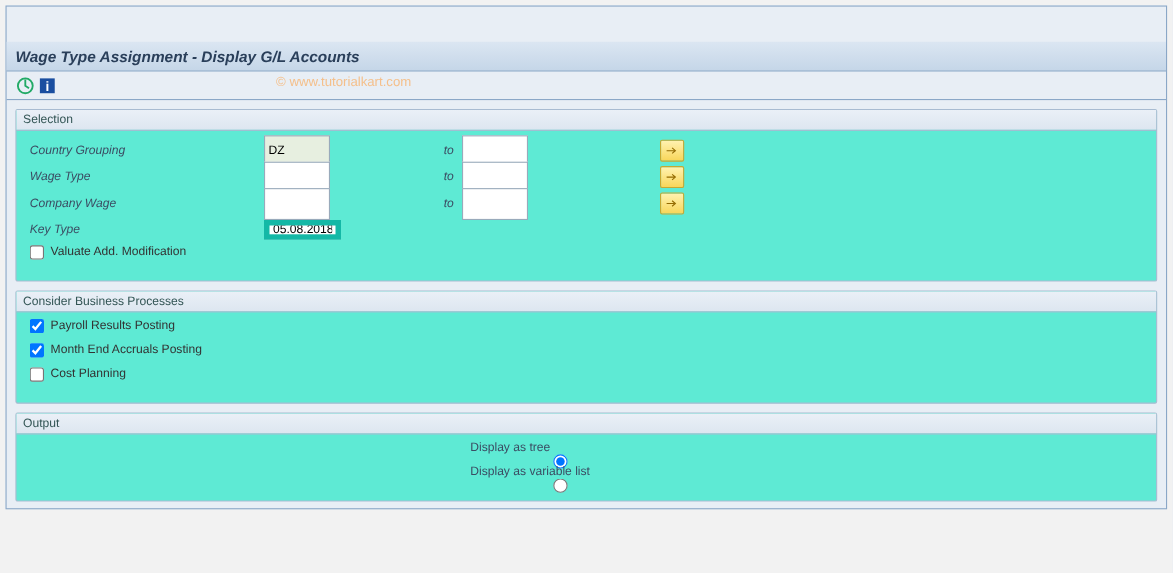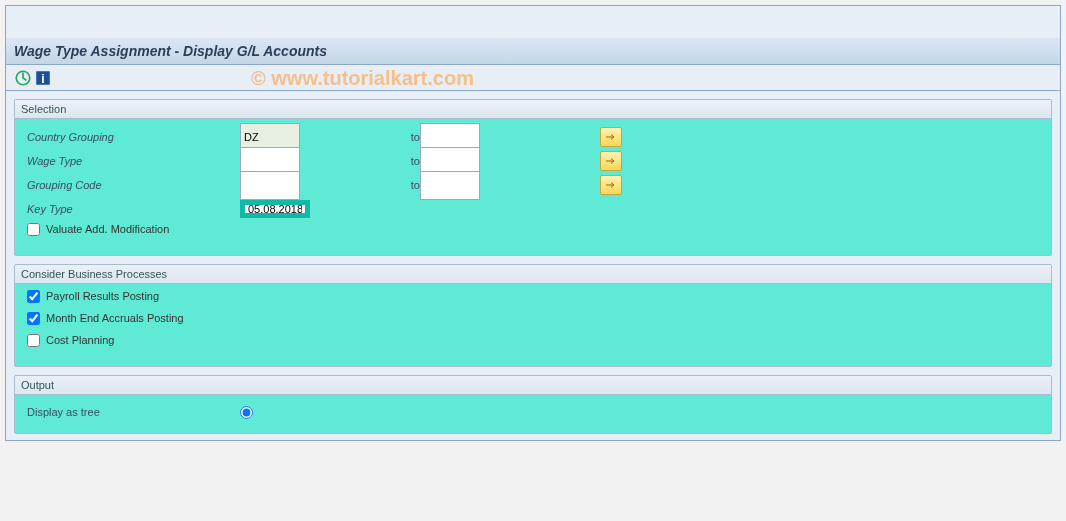--- a/index.html
+++ b/index.html
@@ -42,22 +42,22 @@
       width: 18px; height: 18px;
       display:flex;align-items:center;justify-content:center;
       cursor: pointer;
       font-size: 12px;
     }
     .watermark {
       position: absolute;
       left: 245px;
       top: 2px;
       color: rgba(255,153,51,0.55);
-      font-size: 20px;
-      font-weight: bold;
+      font-size: 12px;
+      font-weight: normal;
       pointer-events: none;
     }
     .group-box {
       margin: 8px 8px 6px 8px;
       border: 1px solid #a8bbd1;
       background: #5eead4;
       border-radius: 2px;
     }
     .group-title {
       font-size: 11px;
@@ -94,40 +94,41 @@
       border: 5px solid #14b8a6;
       background: #fff;
       padding: 0 3px;
       font-size: 11px;
     }
     .input-filled {
       background: #fff;
     }
     .to-label {
       width: 120px;
-      text-align: right;
+      text-align: center;
       padding-left: 96px;
       color: #3b4d63;
+      font-style: italic;
     }
     .arrow-btn {
       width: 22px;
       height: 20px;
       margin-left: 120px;
       background: linear-gradient(#fff2b0, #f8d65a);
       border: 1px solid #c7a832;
       border-radius: 2px;
       display: flex;
       align-items: center;
       justify-content: center;
       cursor: pointer;
     }
     .arrow-btn svg { width: 12px; height: 10px; }
     .checkbox-row { display:flex;align-items:flex-start;height:22px;padding-left:2px;}
     .checkbox-row input { margin-right: 6px; }
-    .radio-row { display:flex;align-items:center;height:22px; }
+    .radio-row { display:flex;align-items:center;height:22px;flex-direction:column; }
     .radio-row label.field-label { width:215px; padding-left:2px; color:#3b4d63;}
     .radio-row .radio-cell { width: 60px; display:flex;justify-content:flex-start; }
     .sep { height:2px; }
   </style>
 </head>
 <body>
 
 <div class="window">
   <div class="title-bar">
     <h1>Wage Type Assignment - Display G/L Accounts</h1>
@@ -168,21 +169,21 @@
         <input class="input-short" value="" style="">
         <span class="to-label">to</span>
         <input class="input-short" value="" style="">
         <div class="arrow-btn">
           <svg viewBox="0 0 24 16">
               <path d="M2 8 h14 M12 3 l6 5 -6 5" stroke="#936a00" stroke-width="2" fill="none"></path>
             </svg>
         </div>
       </div>
       <div class="row">
-        <label class="field-label">Grouping Code</label>
+        <label class="field-label">Company Wage</label>
         <input class="input-short" value="" style="">
         <span class="to-label">to</span>
         <input class="input-short" value="" style="">
         <div class="arrow-btn">
           <svg viewBox="0 0 24 16">
               <path d="M2 8 h14 M12 3 l6 5 -6 5" stroke="#936a00" stroke-width="2" fill="none"></path>
             </svg>
         </div>
       </div>
       <div class="row">
@@ -217,15 +218,21 @@
 
   <div class="group-box">
     <div class="group-title">Output</div>
     <div class="group-body">
       <div class="radio-row">
         <label class="field-label">Display as tree</label>
         <span class="radio-cell">
             <input type="radio" name="out" checked="" style="">
           </span>
       </div>
+      <div class="radio-row">
+        <label class="field-label">Display as variable list</label>
+        <span class="radio-cell">
+            <input type="radio" name="out" style="">
+          </span>
+      </div>
     </div>
   </div>
 </div>
 
 </body></html>

